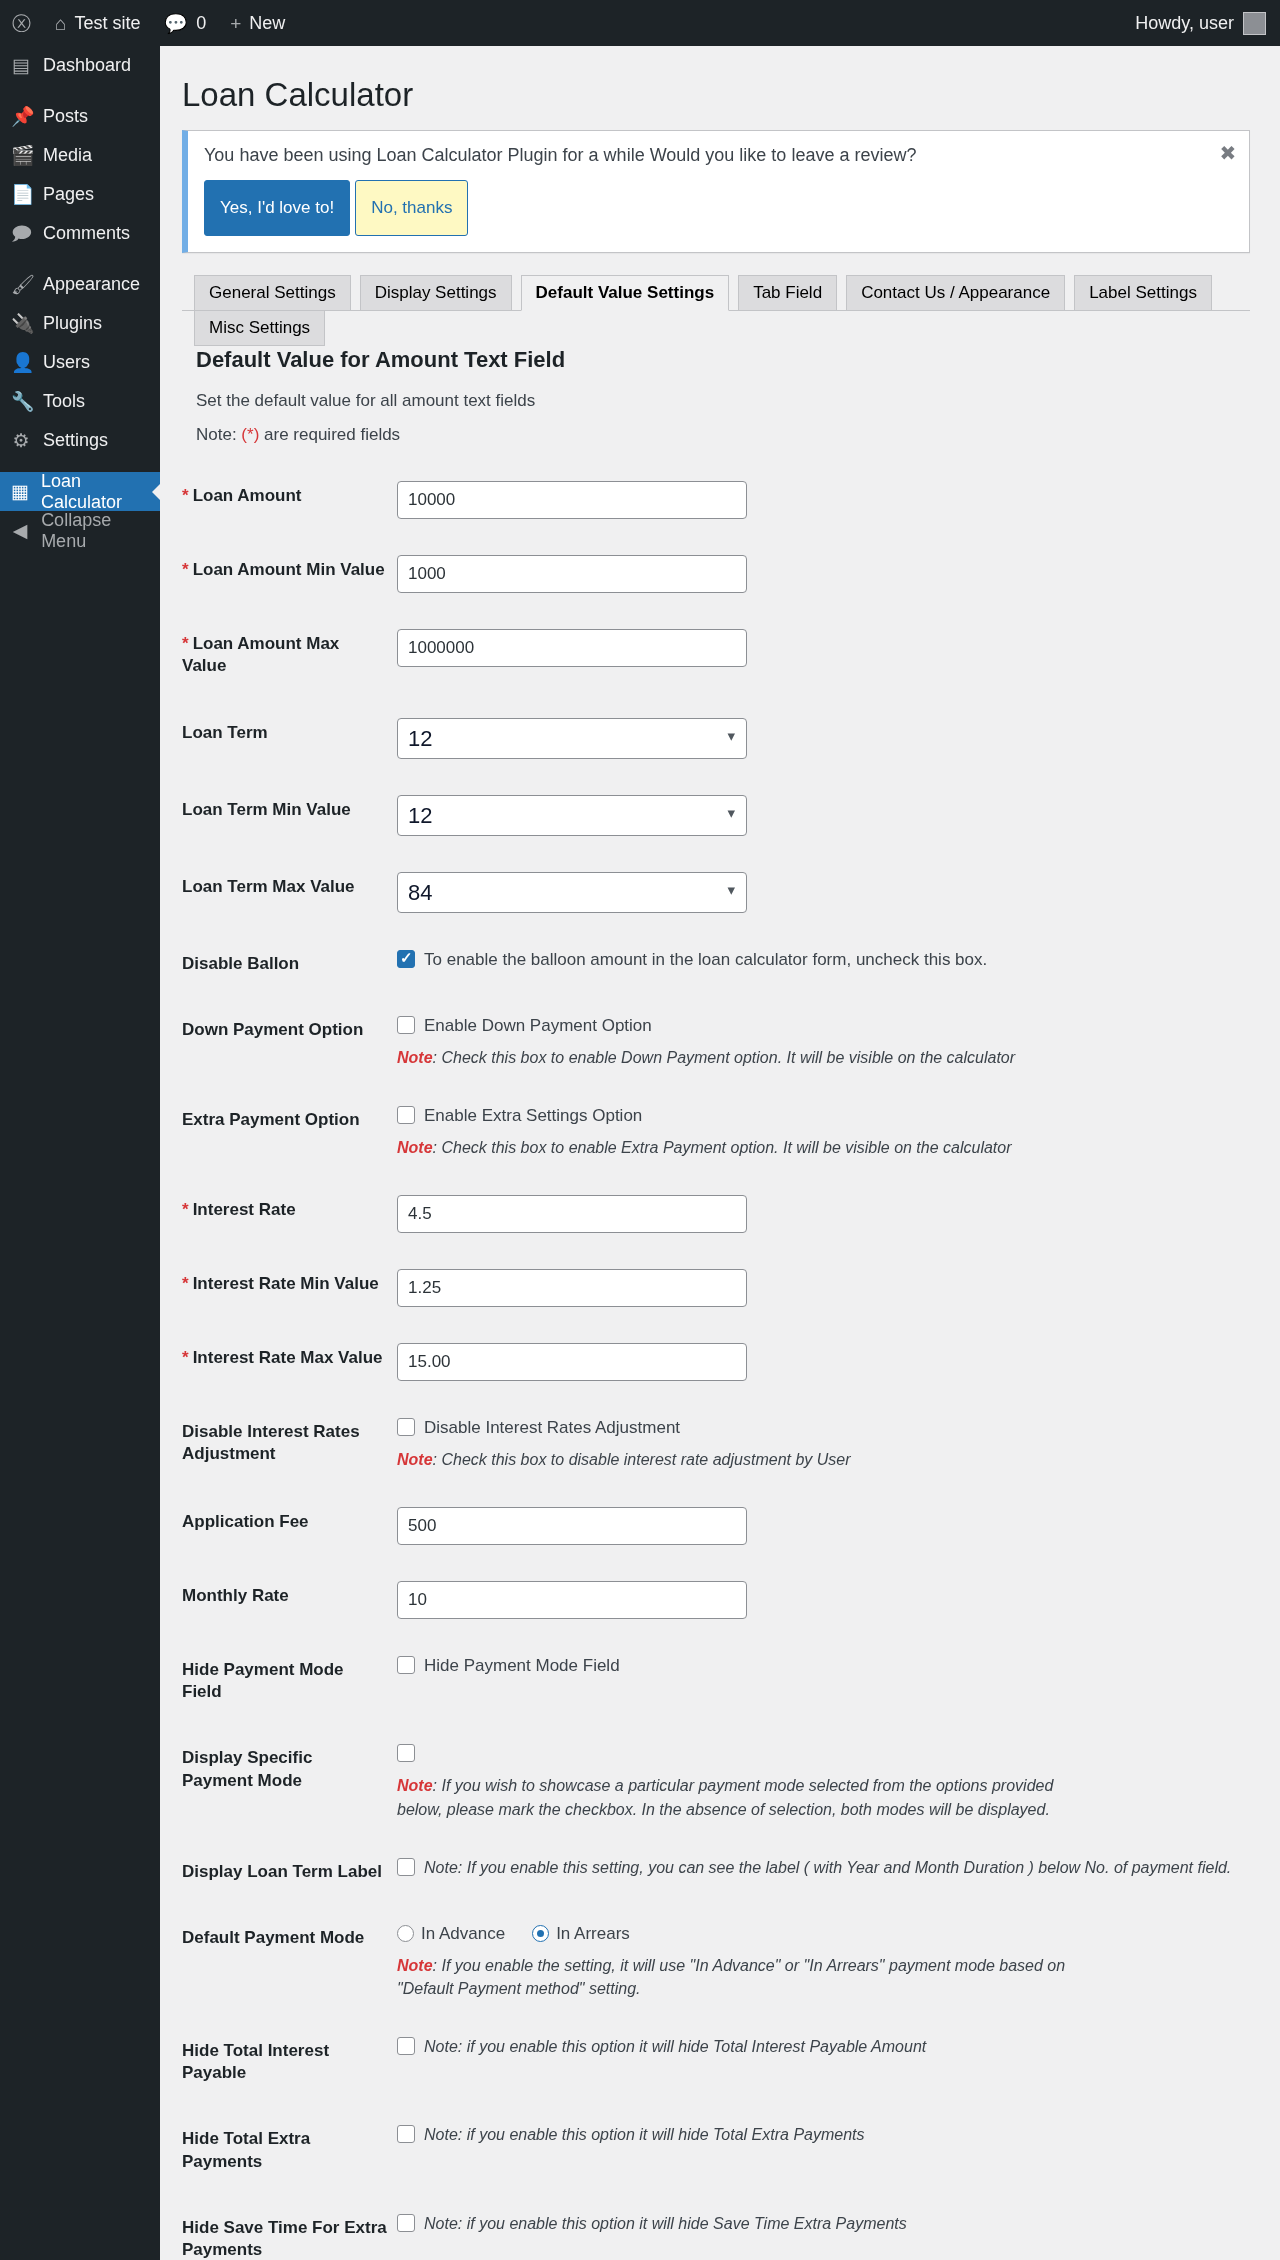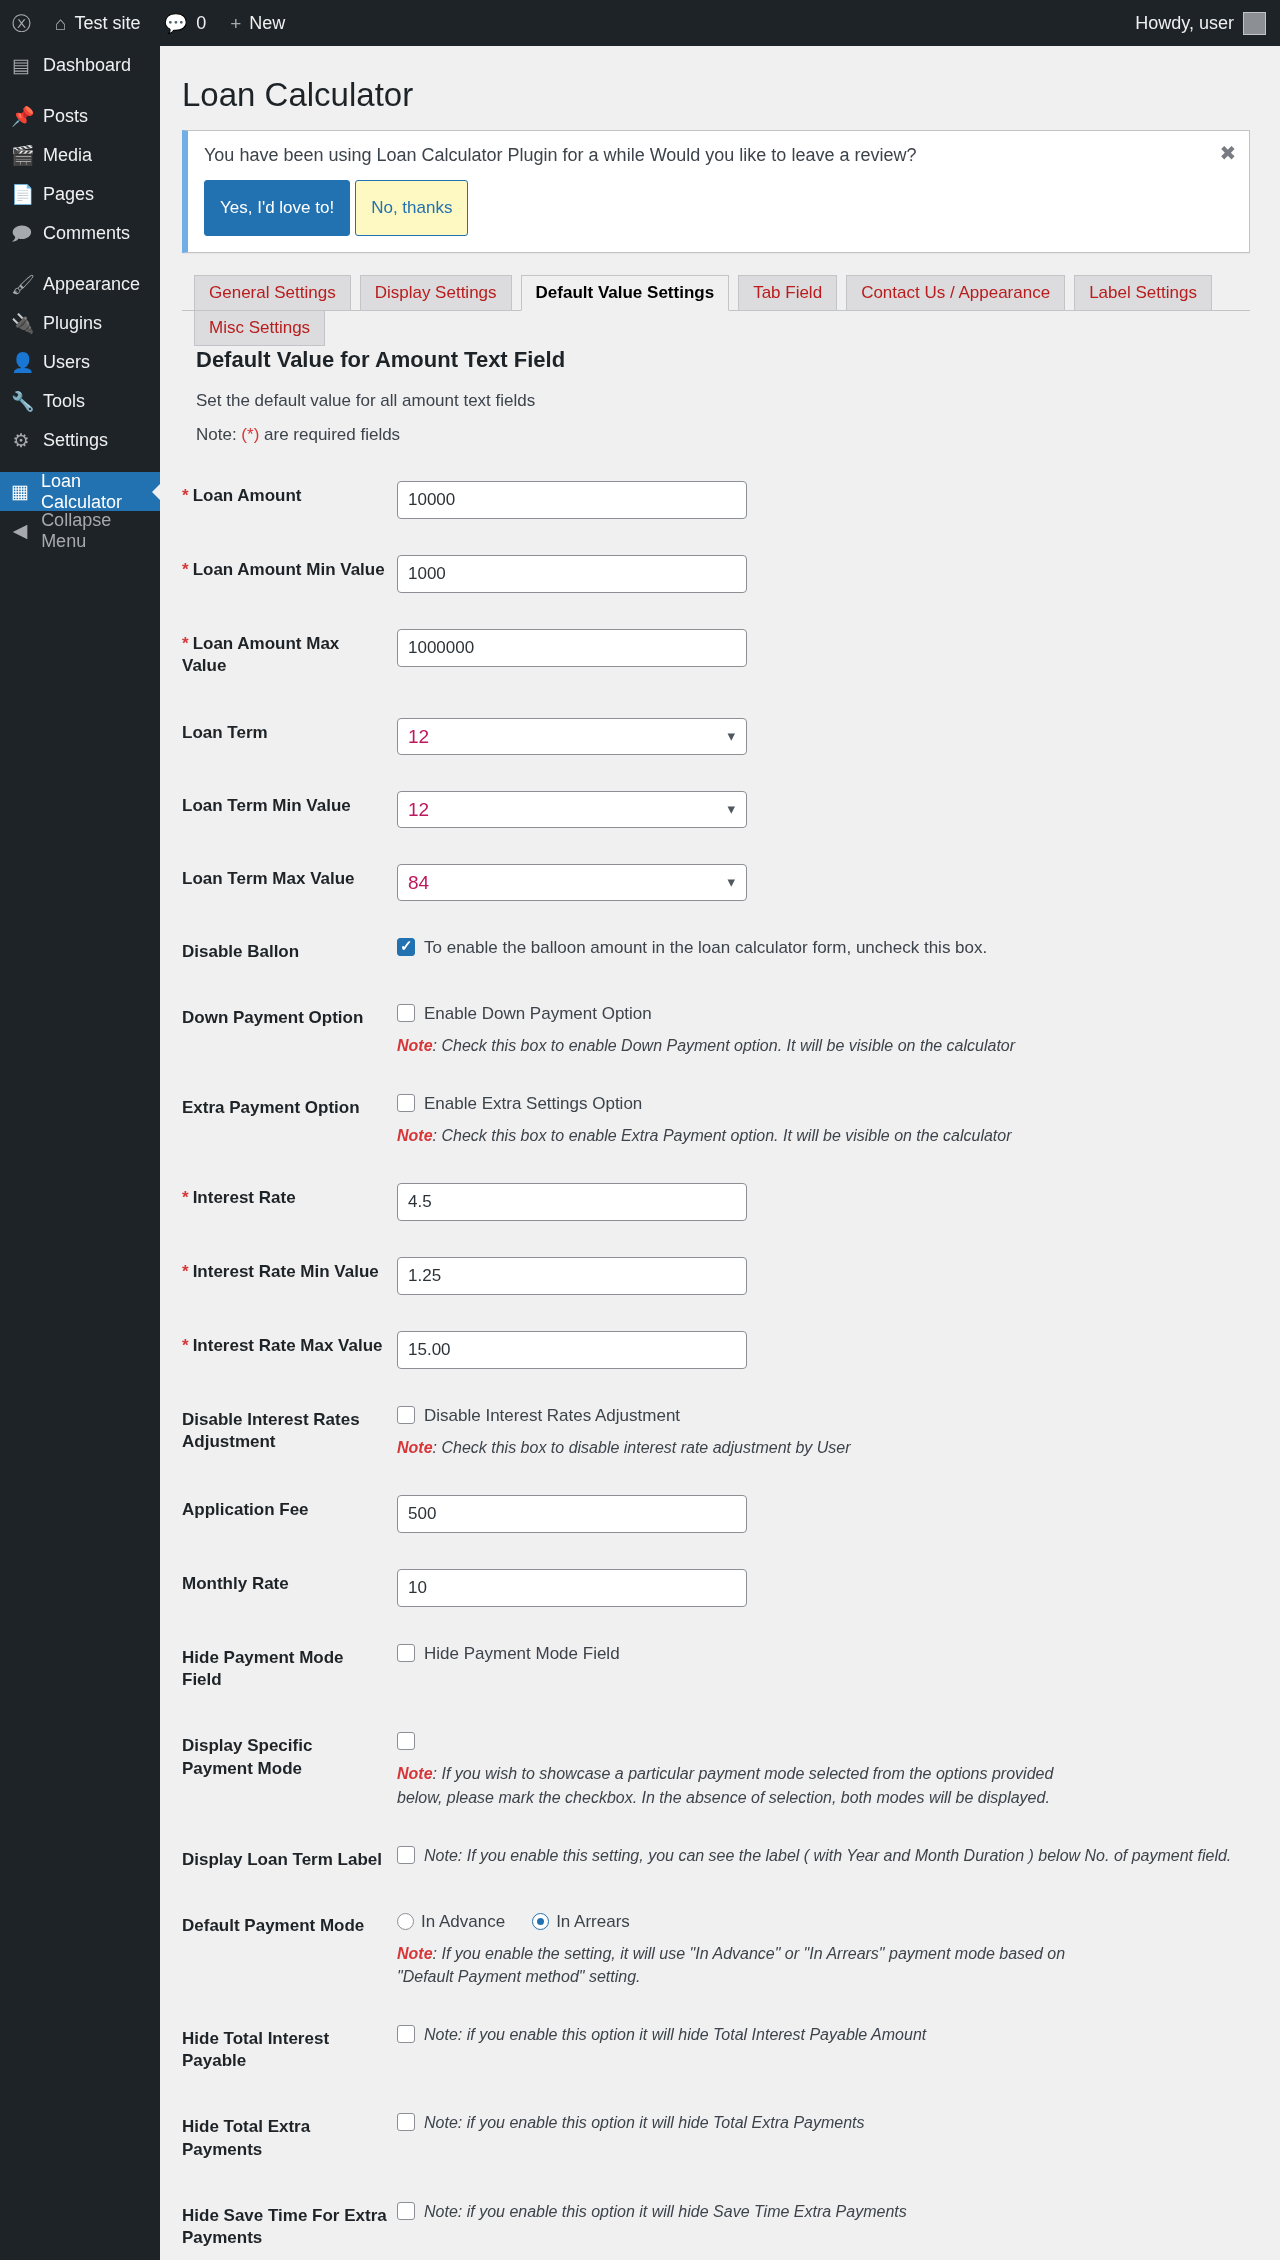--- a/index.html
+++ b/index.html
@@ -59,43 +59,43 @@
   .btn {
     display:inline-block; border-radius:3px; padding:17px 15px; font-size:17px; line-height:1.2;
     border:1px solid transparent; cursor:pointer;
   }
   .btn-primary { background:#2271b1; border-color:#2271b1; color:#fff; }
   .btn-secondary { background:#fef9c3; border-color:#2271b1; color:#2271b1; }
   
   .nav-tabs { border-bottom:1px solid #c3c4c7; padding-left:12px; margin-bottom:0; height:36px; }
   .nav-tab {
     display:inline-block; margin:0 4px -1px 0; padding:7px 14px;
-    background:#dcdcde; border:1px solid #c3c4c7; color:#b91c1c; font-size:17px;
+    background:#dcdcde; border:1px solid #c3c4c7; color:#000000; font-size:17px;
   }
   .nav-tab.active { background:#f0f0f1; border-bottom-color:#f0f0f1; color:#000; font-weight:600; }
   
   .panel { background:#f0f0f1; padding:26px 0 0 0; }
   h2.section-title { font-size:22px; font-weight:700; color:#1d2327; margin:10px 0 18px 14px; }
   .section-desc { font-size:17px; margin:0 0 14px 14px; color:#3c434a; }
   .req-note { font-size:17px; margin:0 0 18px 14px; color:#3c434a; }
   .req { color:#d63638; }
   table.form-table { width:100%; border-collapse:collapse; }
   table.form-table th {
     width:215px; text-align:left; vertical-align:top; font-weight:700; font-size:17px;
     color:#1d2327; padding:22px 10px 22px 0; line-height:1.3;
   }
   table.form-table td { vertical-align:top; padding:18px 10px 18px 0; }
   .req-star { color:#d63638; margin-right:4px; }
   input[type="text"] {
     width:350px; padding:8px 10px; font-size:17px; border:1px solid #8c8f94; border-radius:4px;
     background:#fff; color:#2c3338; font-family:"Liberation Sans", sans-serif;
   }
   select {
-    width:350px; padding:7px 10px; font-size:19px; border:1px solid #8c8f94; border-radius:4px;
-    background:#fff; color:#be185d; font-family:"Liberation Sans", sans-serif;
+    width:350px; padding:7px 10px; font-size:22px; border:1px solid #8c8f94; border-radius:4px;
+    background:#fff; color:#0f172a; font-family:"Liberation Sans", sans-serif;
     -webkit-appearance:none; appearance:none;
   }
   .select-wrap { position:relative; width:350px; }
   .select-wrap::after {
     content:"\25BE"; position:absolute; right:12px; top:9px; color:#50575e; font-size:15px; pointer-events:none;
   }
   .cb {
     width:18px; height:18px; border:1px solid #8c8f94; border-radius:3px; background:#fff;
     display:inline-block; vertical-align:-3px; margin-right:9px; position:relative;
   }

